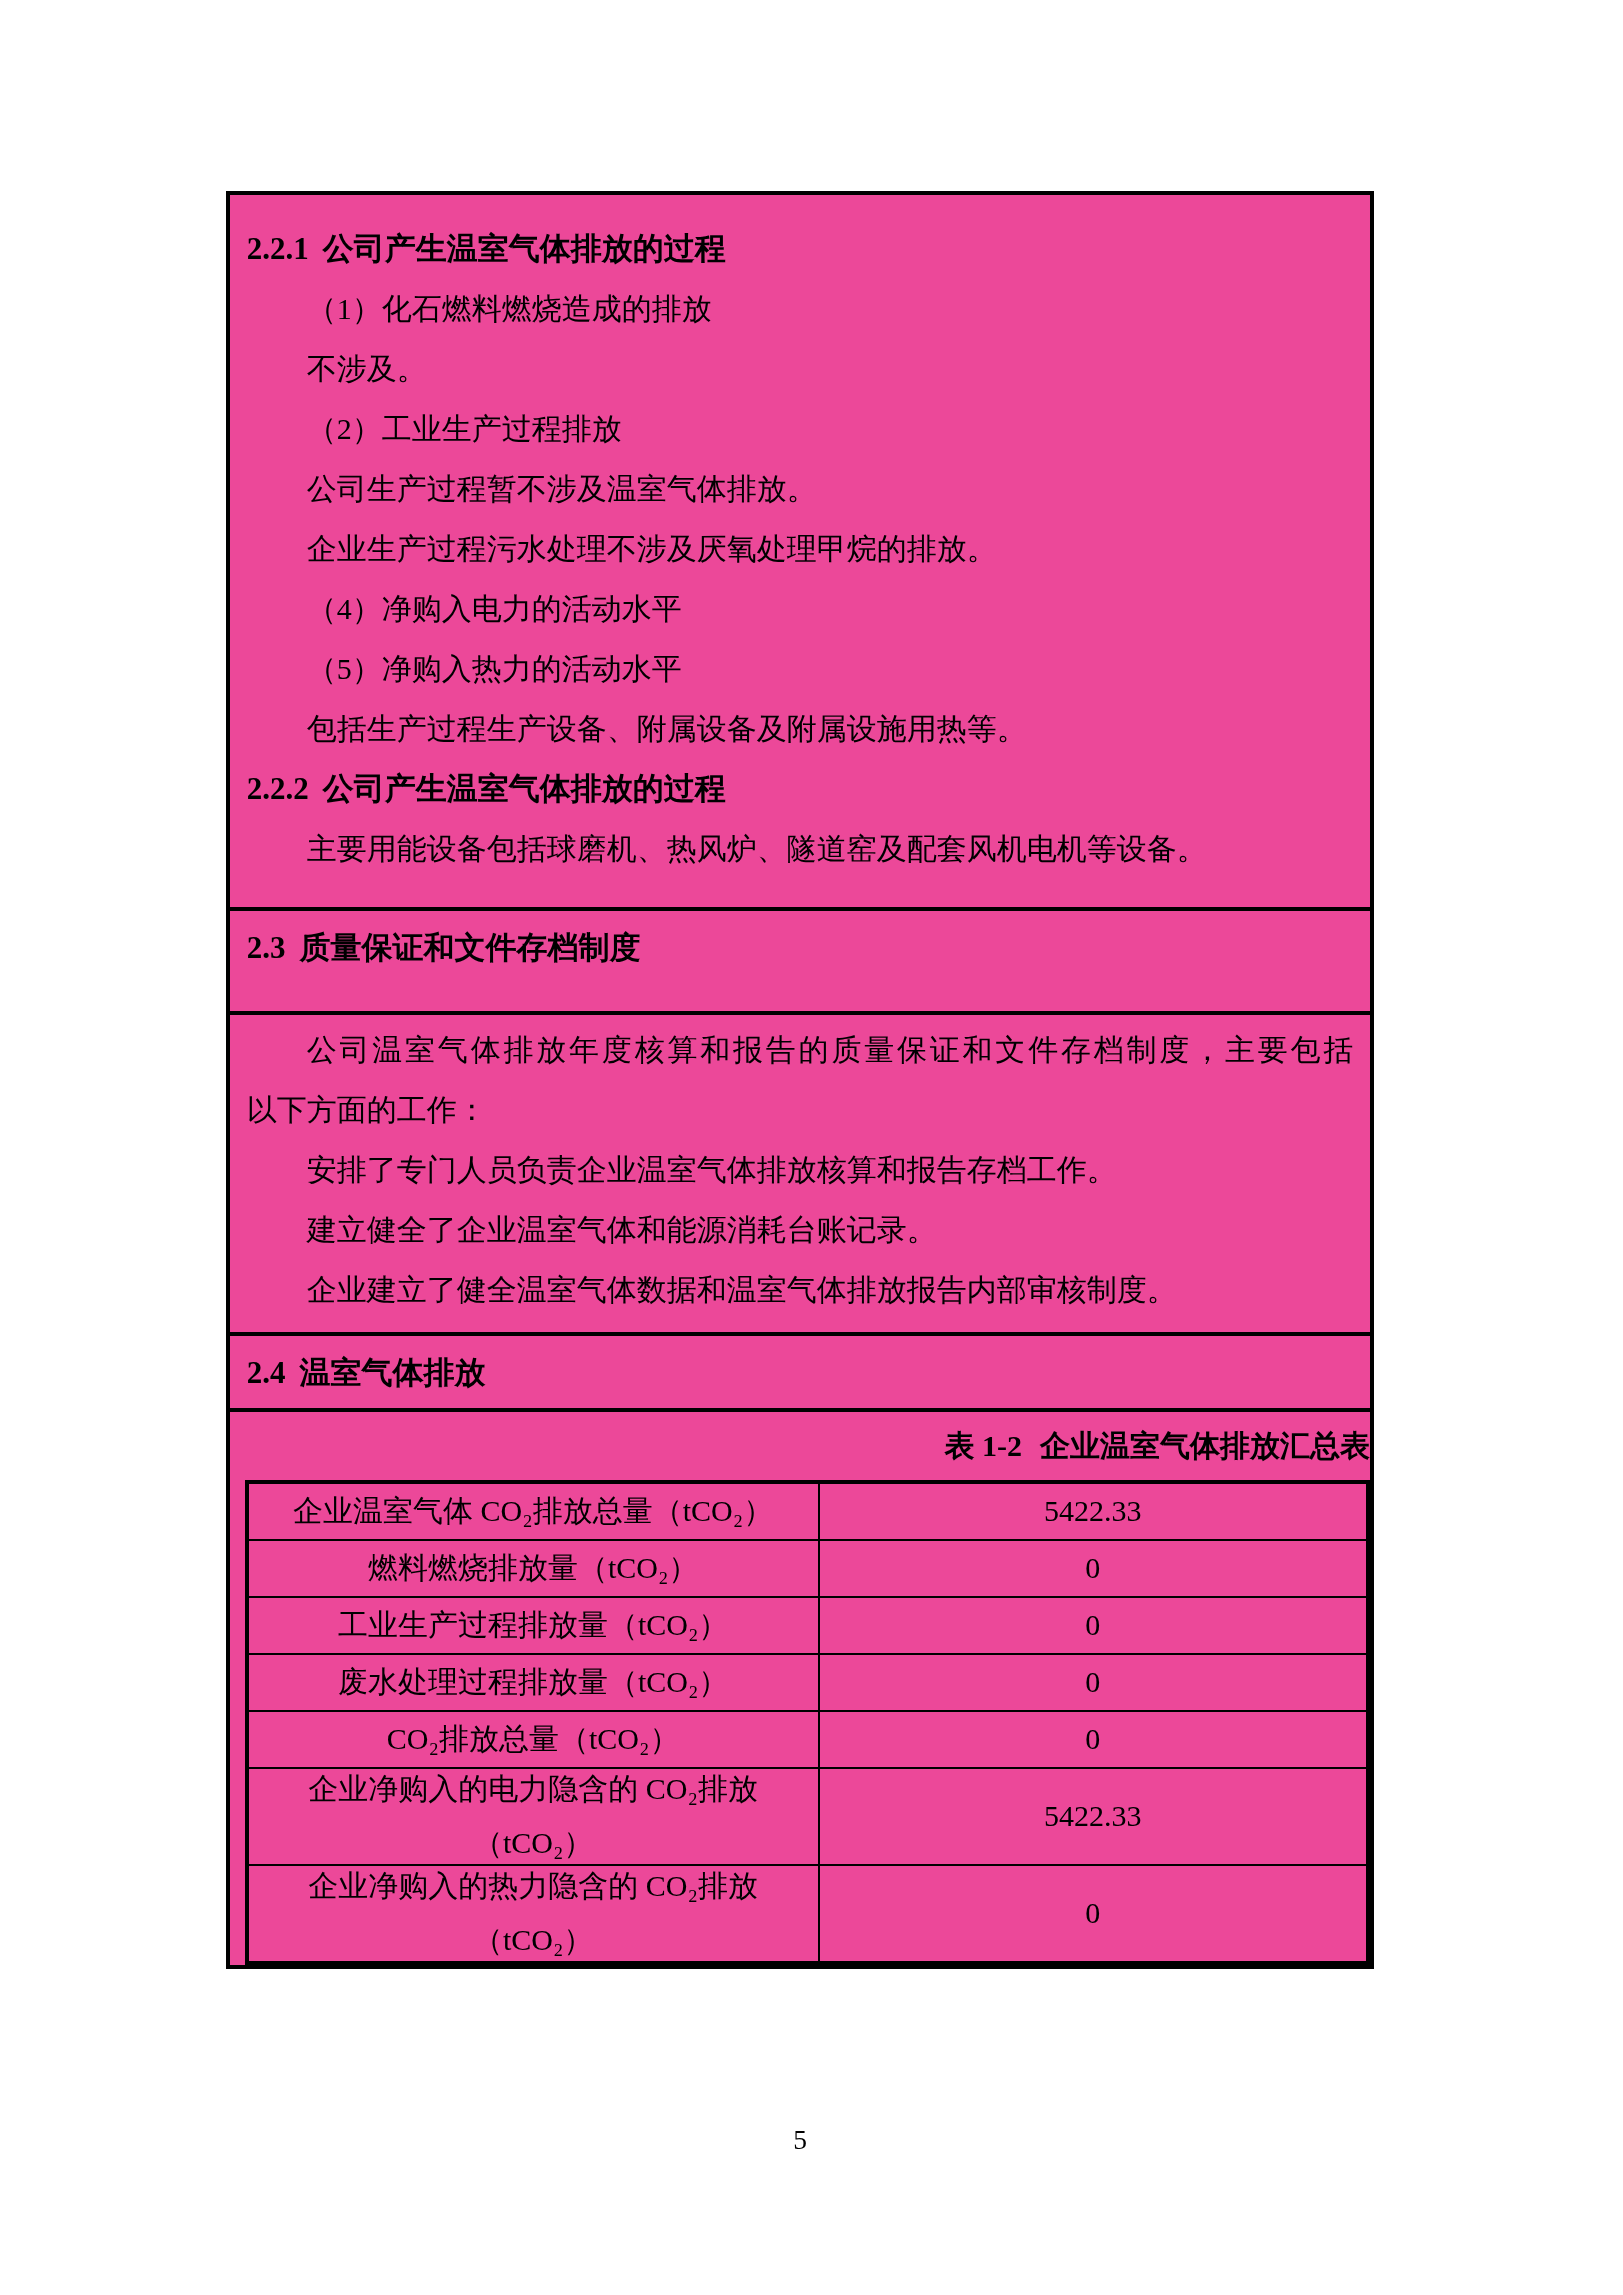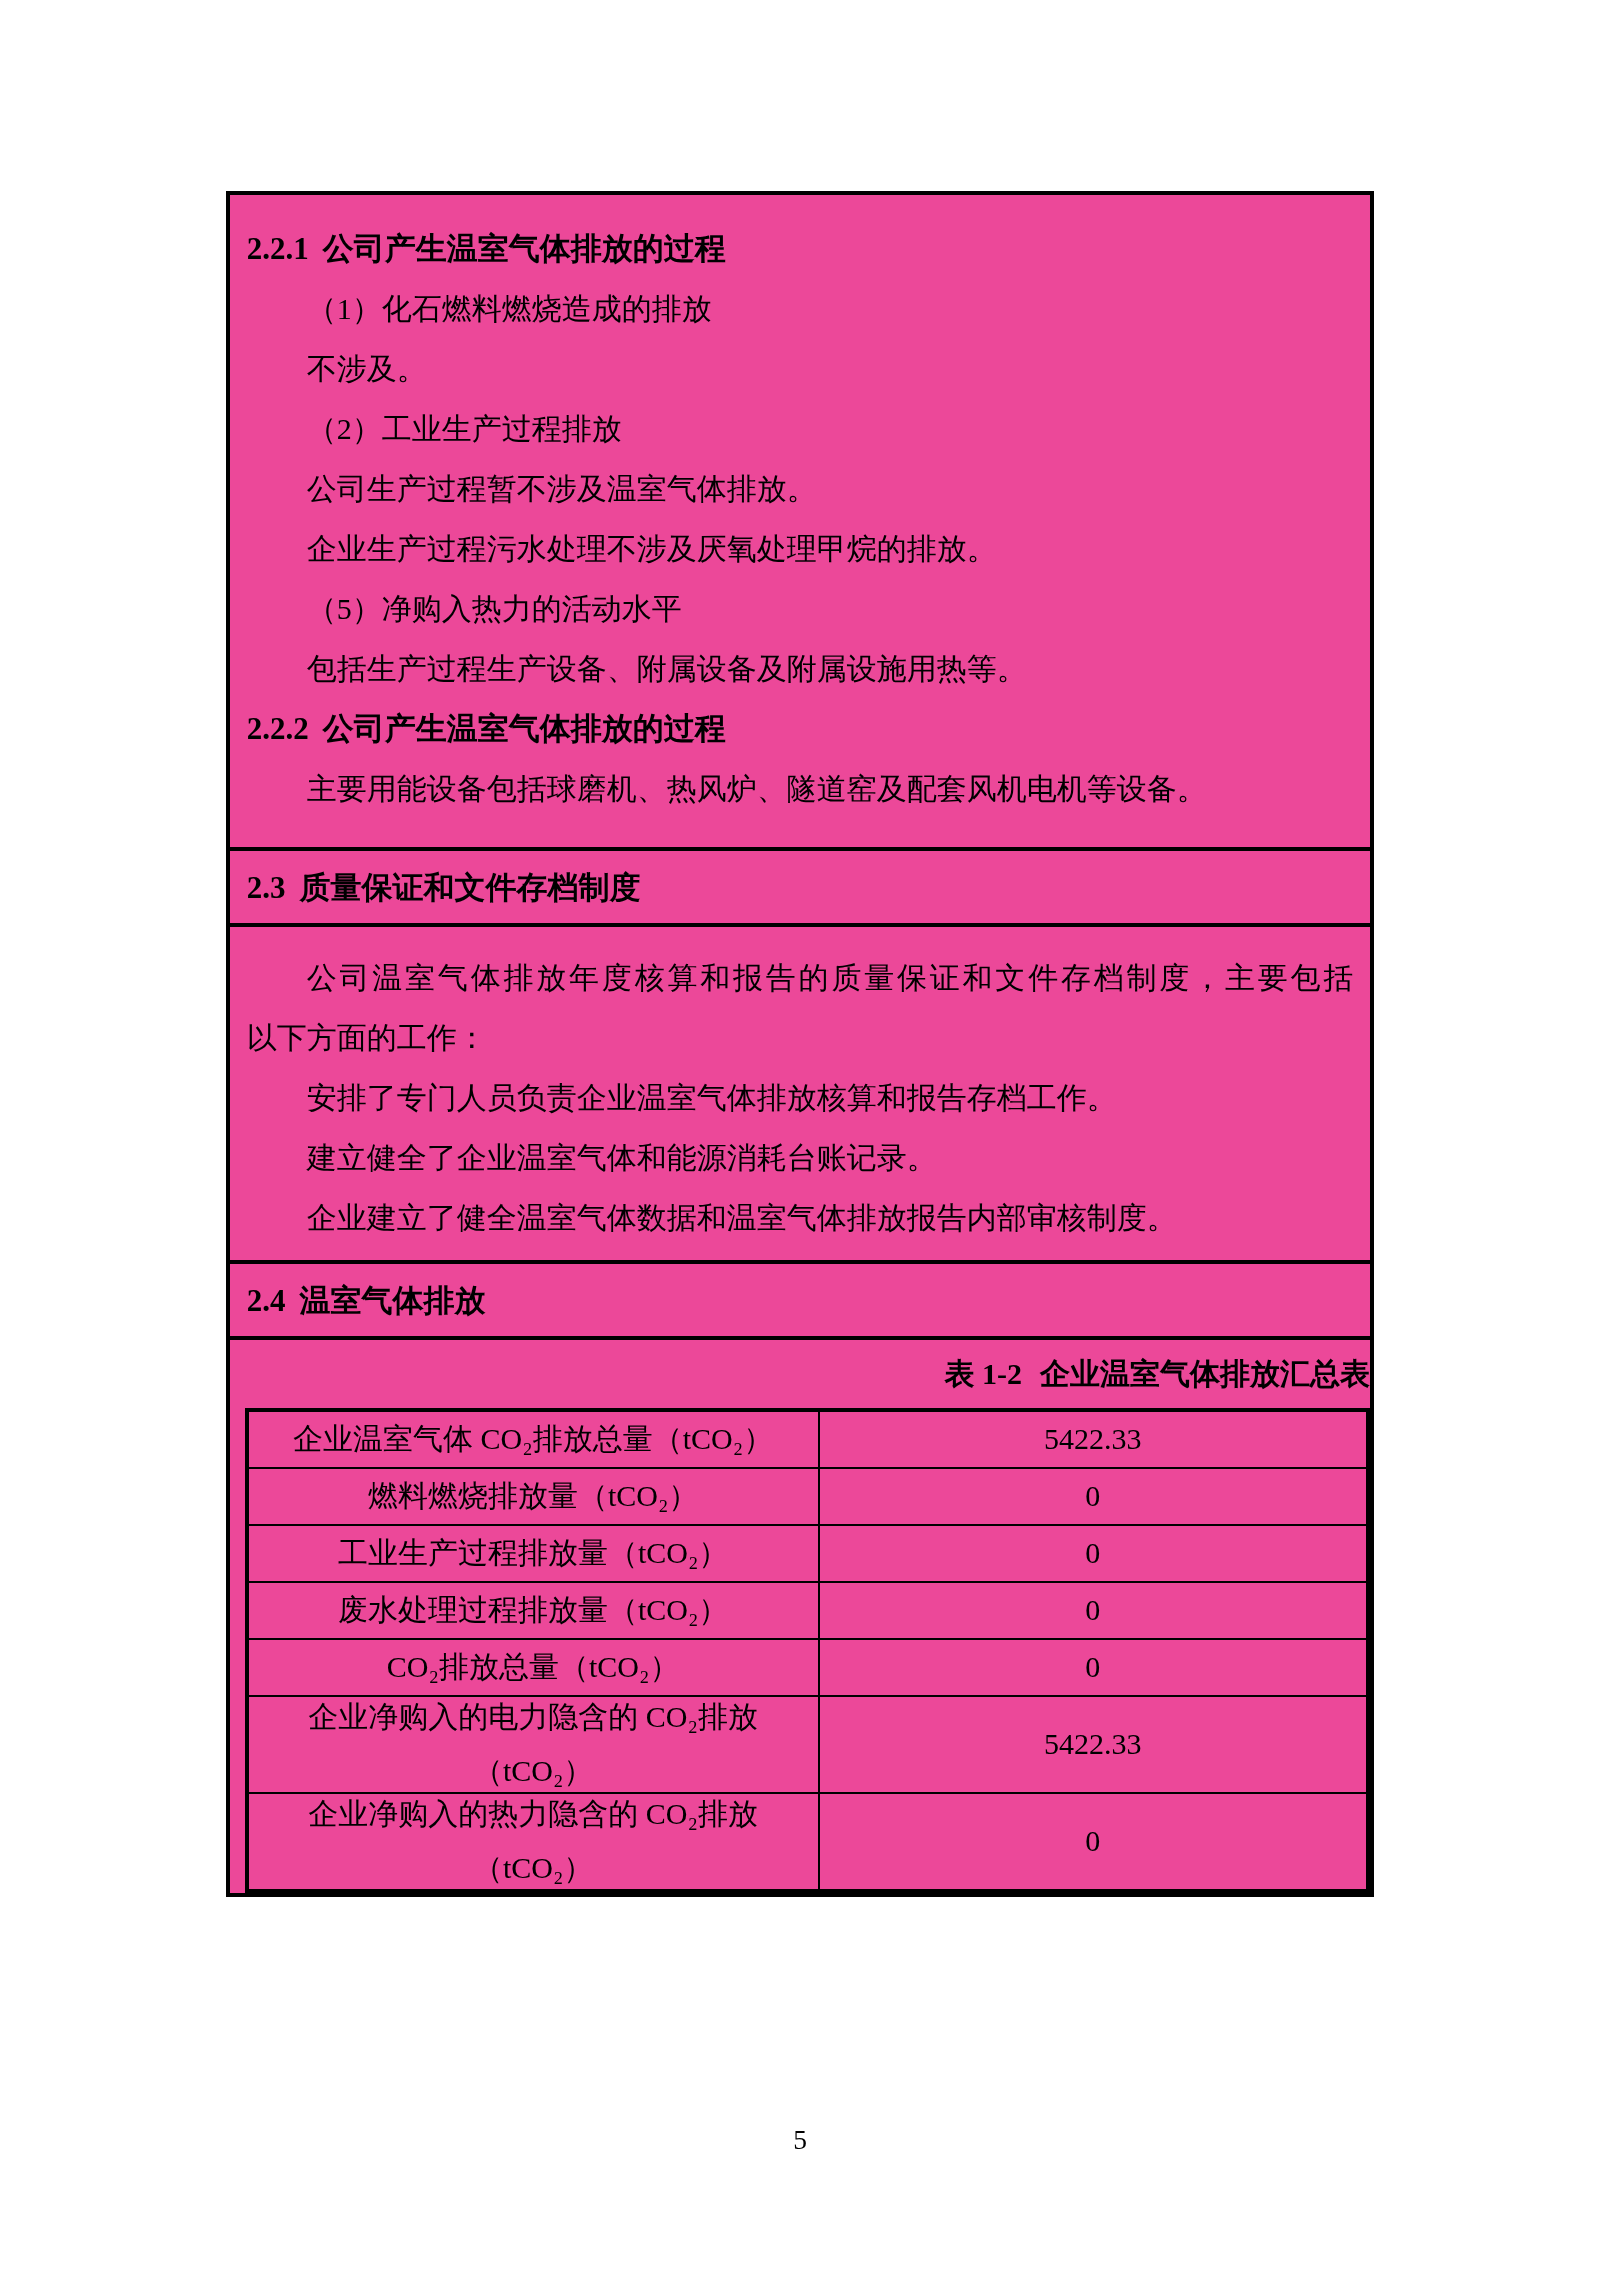--- a/index.html
+++ b/index.html
@@ -40,21 +40,21 @@
   .hd-num { margin-right: 0.45em; }
   .hd-row { padding-top: 6.9px; padding-bottom: 5px; }
   .line {
     margin: 0;
     font-size: 30px;
     line-height: 60px;
     text-align: justify;
   }
   .indent { text-indent: 2em; }
   .stretch { text-align-last: justify; }
-  .body-23 { padding-top: 21px; padding-bottom: 12.3px; }
+  .body-23 { padding-top: 5px; padding-bottom: 12.3px; margin-top: 28px; }
   .table-sec { padding: 2.9px 0 0 14.7px; }
   .tbl-caption {
     margin: 0 0 2.9px 0;
     text-align: right;
     font-size: 30px;
     font-weight: bold;
     line-height: 62px;
   }
   .cap-title { margin-left: 0.6em; }
   table.ghg {
@@ -90,20 +90,21 @@
 <div class="sheet">
   <div class="main-box">
 
     <section class="sec sec-a">
       <h3 class="hd"><span class="hd-num">2.2.1</span><span>公司产生温室气体排放的过程</span></h3>
       <p class="line indent">（1）化石燃料燃烧造成的排放</p>
       <p class="line indent">不涉及。</p>
       <p class="line indent">（2）工业生产过程排放</p>
       <p class="line indent">公司生产过程暂不涉及温室气体排放。</p>
       <p class="line indent">企业生产过程污水处理不涉及厌氧处理甲烷的排放。</p>
+      <p class="line indent">（4）净购入电力的活动水平</p>
       <p class="line indent">（5）净购入热力的活动水平</p>
       <p class="line indent">包括生产过程生产设备、附属设备及附属设施用热等。</p>
       <h3 class="hd"><span class="hd-num">2.2.2</span><span>公司产生温室气体排放的过程</span></h3>
       <p class="line indent">主要用能设备包括球磨机、热风炉、隧道窑及配套风机电机等设备。</p>
     </section>
 
     <section class="sec rule hd-row">
       <h3 class="hd"><span class="hd-num">2.3</span><span>质量保证和文件存档制度</span></h3>
     </section>
 

